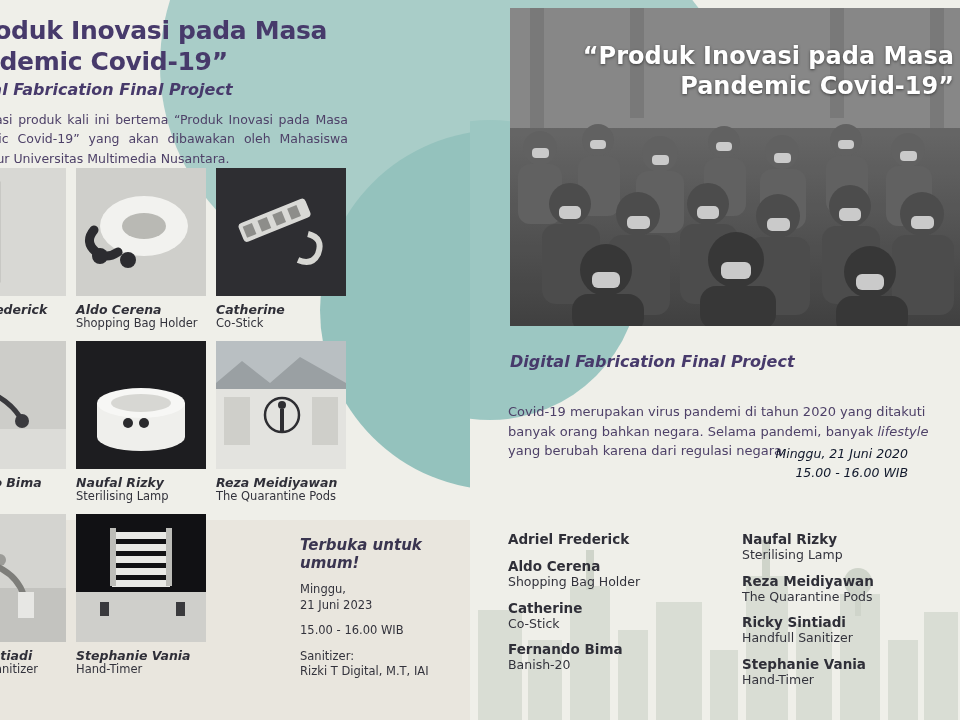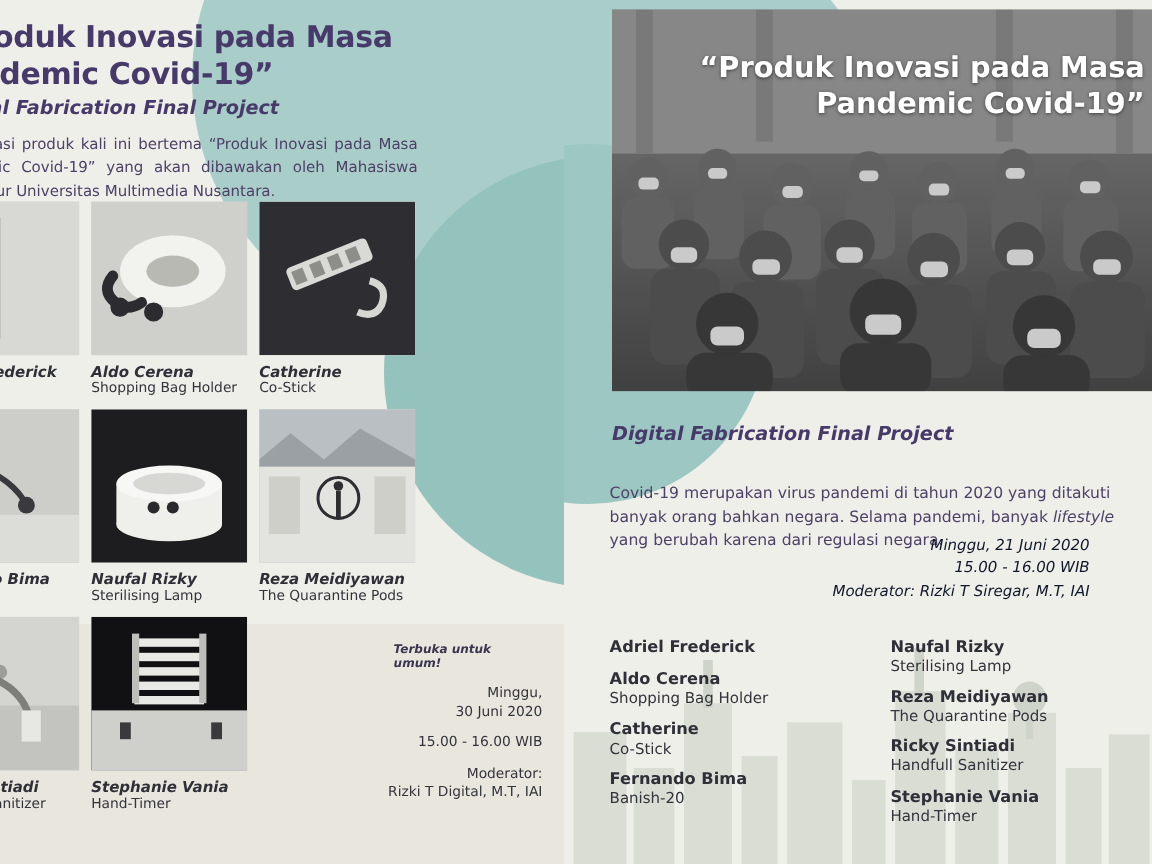--- a/index.html
+++ b/index.html
@@ -133,34 +133,32 @@
     font-family: "DejaVu Sans", sans-serif;
     line-height: 1.2;
   }
   .lp-callout {
     position: absolute;
     left: 300px;
     top: 536px;
     width: 152px;
   }
   .lp-callout .big {
-    font-size: 10px;
+    font-size: 15px;
     font-weight: bold;
     font-style: italic;
     color: #3a3550;
     line-height: 1.2;
     font-family: "DejaVu Sans", sans-serif;
-    margin-left: 28px;
   }
   .lp-callout .line {
     font-size: 11.5px;
     color: #33333c;
     line-height: 1.35;
     font-family: "DejaVu Sans", sans-serif;
-    text-align: right;
   }
   .lp-callout .blk {
     margin-top: 10px;
   }
 
   
   .right-poster {
     position: absolute;
     left: 470px;
     top: 0;
@@ -425,27 +423,27 @@
             <div class="cap-name">Stephanie Vania</div>
             <div class="cap-desc">Hand-Timer</div>
           </div>
         </div>
       </div>
 
       <div class="lp-callout">
         <div class="big">Terbuka untuk umum!</div>
         <div class="blk">
           <div class="line">Minggu,</div>
-          <div class="line">30 Juni 2020</div>
+          <div class="line">21 Juni 2023</div>
         </div>
         <div class="blk">
           <div class="line">15.00 - 16.00 WIB</div>
         </div>
         <div class="blk">
-          <div class="line">Moderator:</div>
+          <div class="line">Sanitizer:</div>
           <div class="line">Rizki T Digital, M.T, IAI</div>
         </div>
       </div>
     </div>
   </div>
 
   <div class="right-poster">
     <div class="rp-teal-circle"></div>
     <div class="rp-teal-circle2"></div>
 
@@ -550,21 +548,20 @@
       </svg>
       <div class="hero-title">“Produk Inovasi pada Masa Pandemic Covid-19”</div>
     </div>
 
     <div class="rp-sub">Digital Fabrication Final Project</div>
     <div class="rp-para">Covid-19 merupakan virus pandemi di tahun 2020 yang ditakuti banyak orang bahkan negara. Selama pandemi, banyak <i>lifestyle</i> yang berubah karena dari regulasi negara.</div>
 
     <div class="rp-meta">
       <div>Minggu, 21 Juni 2020</div>
       <div>15.00 - 16.00 WIB</div>
-      <div>Moderator: Rizki T Siregar, M.T, IAI</div>
     </div>
 
     <div class="credits">
       <div class="credits-col">
         <div class="cred-item">
           <div class="cred-name">Adriel Frederick</div>
         </div>
         <div class="cred-item">
           <div class="cred-name">Aldo Cerena</div>
           <div class="cred-role">Shopping Bag Holder</div>

